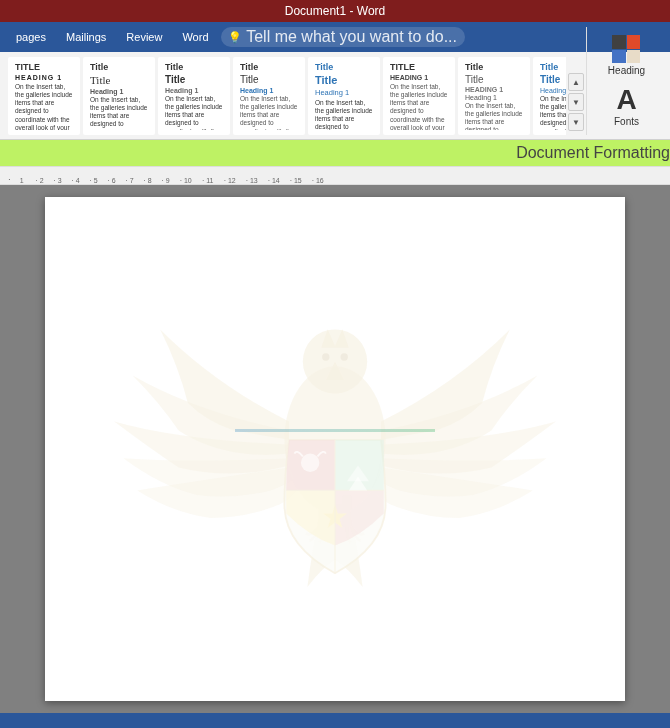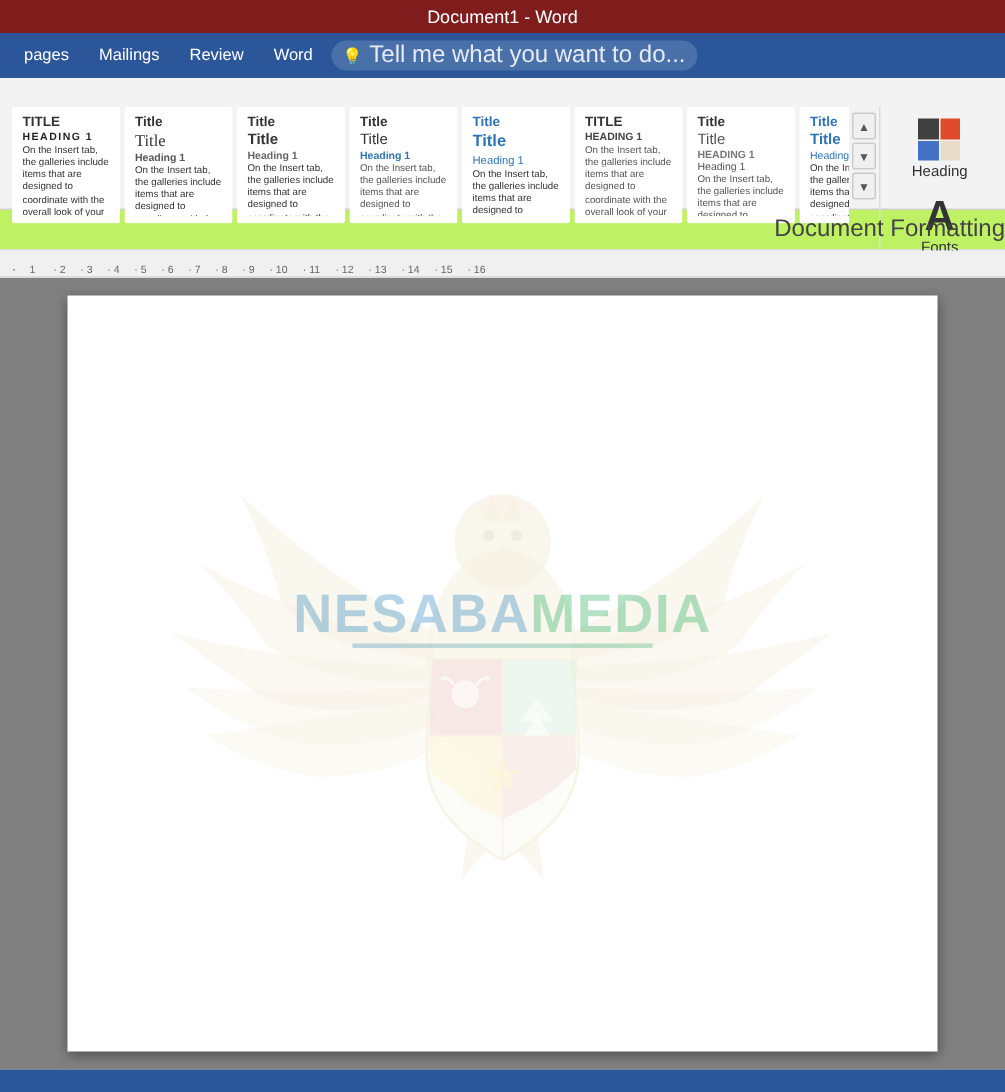--- a/index.html
+++ b/index.html
@@ -46,21 +46,21 @@
       height: 20px;
       min-width: 160px;
     }
     .tell-me-icon { font-size: 11px; }
 
     
     .styles-ribbon {
       background: #f3f3f3;
       border-bottom: 1px solid #d0d0d0;
       display: flex;
-      align-items: flex-start;
+      align-items: flex-end;
       height: 88px;
       padding: 19px 4px 4px 8px;
     }
     .styles-container {
       display: flex;
       flex: 1;
       gap: 3px;
       overflow: hidden;
     }
     .style-item {
@@ -431,22 +431,19 @@
 
         <circle cx="223" cy="265" r="10" fill="white" opacity="0.6"></circle>
         <path d="M215,258 Q208,250 206,255" stroke="white" stroke-width="2" fill="none" opacity="0.7"></path>
         <path d="M231,258 Q238,250 240,255" stroke="white" stroke-width="2" fill="none" opacity="0.7"></path>
 
         <polygon points="275,280 265,295 285,295" fill="white" opacity="0.6"></polygon>
         <polygon points="275,268 263,285 287,285" fill="white" opacity="0.5"></polygon>
       </svg>
     </div>
 
-    <div style="position:absolute;top:42%;left:50%;transform:translate(-50%,-50%);pointer-events:none;white-space:nowrap;opacity:0.35;">
-      <span style="font-size:36px;font-weight:900;color:#2e86c1;letter-spacing:1px;font-family:Arial,sans-serif;">NESABA</span><span style="font-size:36px;font-weight:900;color:#27ae60;letter-spacing:1px;font-family:Arial,sans-serif;">MEDIA</span>
-    </div>
 
     <div style="position:absolute;top:46%;left:50%;transform:translateX(-50%);width:200px;height:3px;background:linear-gradient(to right,#2e86c1,#27ae60);opacity:0.3;pointer-events:none;"></div>
   </div>
 </div>
 
 <div class="status-bar">
 </div>
 
 </body></html>

